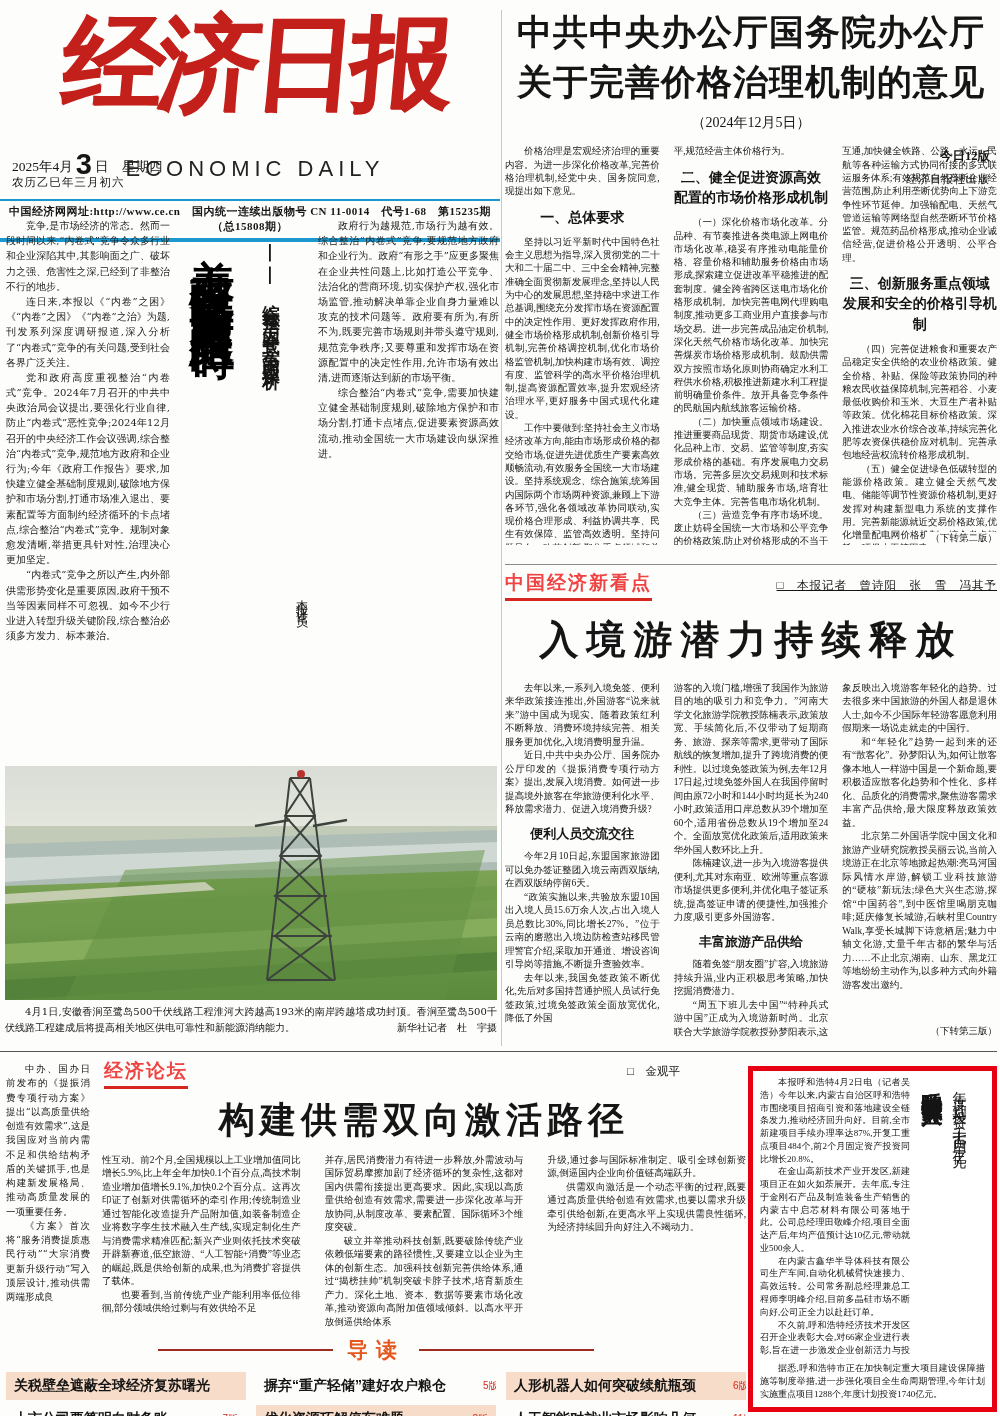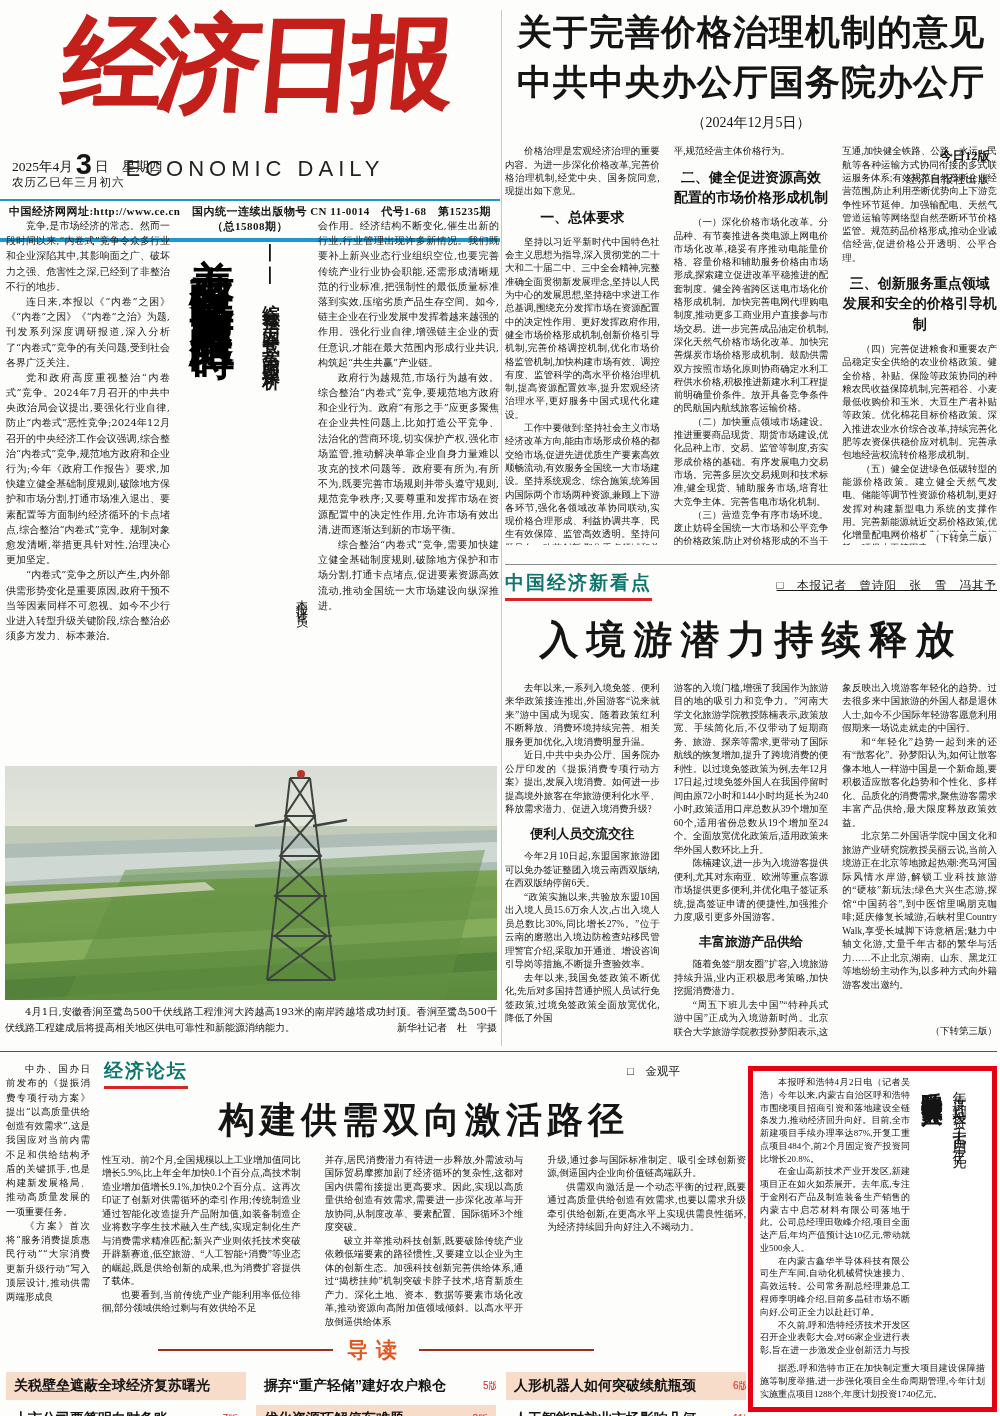--- a/index.html
+++ b/index.html
@@ -52,21 +52,21 @@
               font-size:12px; letter-spacing:4px; }
 
   
   .photo { position:absolute; left:5px; top:766px; width:492px; height:234px; overflow:hidden; }
   .caption { position:absolute; left:5px; top:1004px; width:492px; font-size:10px; line-height:1.55; text-align:justify;
              font-family:"DejaVu Serif",serif; }
   .caption .credit { float:right; padding-left:10px; }
 
   
   .inbound { position:absolute; left:505px; top:570px; width:492px; height:478px; }
-  .label-red { display:inline-block; color:#0f766e; font-family:"Liberation Sans",sans-serif; font-weight:900;
+  .label-red { display:inline-block; color:#ef4444; font-family:"Liberation Sans",sans-serif; font-weight:900;
                font-size:19px; letter-spacing:2px; border-bottom:3px solid #d6261f; padding-bottom:2px; }
   .inb-byline { position:absolute; right:0; top:8px; font-size:11.5px; letter-spacing:1px;text-decoration:underline; }
   .inb-headline { text-align:center; font-size:39px; font-weight:bold; letter-spacing:8px; margin-top:12px; white-space:nowrap; }
   .inb-cols { display:flex; gap:14px; margin-top:15px; height:356px; }
   .icol { flex:1; font-size:9.5px; line-height:1.42; text-align:justify; overflow:hidden; position:relative; }
   .icol p { text-indent:2em; }
   .sub-h { text-align:center; font-weight:bold; font-size:13px; margin:8px 0 7px; font-family:"Liberation Sans",sans-serif; text-indent:0 !important; }
 
   
   .forum { position:absolute; left:6px; top:1058px; width:740px; height:274px; }
@@ -121,22 +121,22 @@
     <div class="ed-pub">经济日报社出版</div>
     <div class="infobar">中国经济网网址:http://www.ce.cn　国内统一连续出版物号 CN 11-0014　代号1-68　第15235期（总15808期）</div>
   </div>
 
   <div class="vrule"></div>
   <div class="hrule-right"></div>
   <div class="hrule-bottom"></div>
 
   <div class="policy">
     <div class="policy-title">
+      <div>中共中央办公厅国务院办公厅</div>
       <div>关于完善价格治理机制的意见</div>
-      <div>中共中央办公厅国务院办公厅</div>
     </div>
     <div class="policy-date">（2024年12月5日）</div>
     <div class="policy-cols">
       <div class="pcol">
         <p>价格治理是宏观经济治理的重要内容。为进一步深化价格改革,完善价格治理机制,经党中央、国务院同意,现提出如下意见。</p>
         <div class="sec-h">一、总体要求</div>
         <p>坚持以习近平新时代中国特色社会主义思想为指导,深入贯彻党的二十大和二十届二中、三中全会精神,完整准确全面贯彻新发展理念,坚持以人民为中心的发展思想,坚持稳中求进工作总基调,围绕充分发挥市场在资源配置中的决定性作用、更好发挥政府作用,健全市场价格形成机制,创新价格引导机制,完善价格调控机制,优化市场价格监管机制,加快构建市场有效、调控有度、监管科学的高水平价格治理机制,提高资源配置效率,提升宏观经济治理水平,更好服务中国式现代化建设。</p>
         <p>工作中要做到:坚持社会主义市场经济改革方向,能由市场形成价格的都交给市场,促进先进优质生产要素高效顺畅流动,有效服务全国统一大市场建设。坚持系统观念、综合施策,统筹国内国际两个市场两种资源,兼顾上下游各环节,强化各领域改革协同联动,实现价格合理形成、利益协调共享、民生有效保障、监管高效透明。坚持问题导向、改革创新,聚焦重点领域和关键环节,有效破解价格治理难点堵点问题,使价格充分反映市场供求关系,增强价格反应灵活性。坚持依法治价,完善价格法律法规,提升价格治理科学化水</p>
       </div>
       <div class="pcol">
@@ -166,21 +166,20 @@
     <div class="c-col c-col1">
       <p>竞争,是市场经济的常态。然而一段时间以来,“内卷式”竞争令众多行业和企业深陷其中,其影响面之广、破坏力之强、危害性之深,已经到了非整治不行的地步。</p>
       <p>连日来,本报以《“内卷”之困》《“内卷”之因》《“内卷”之治》为题,刊发系列深度调研报道,深入分析了“内卷式”竞争的有关问题,受到社会各界广泛关注。</p>
       <p>党和政府高度重视整治“内卷式”竞争。2024年7月召开的中共中央政治局会议提出,要强化行业自律,防止“内卷式”恶性竞争;2024年12月召开的中央经济工作会议强调,综合整治“内卷式”竞争,规范地方政府和企业行为;今年《政府工作报告》要求,加快建立健全基础制度规则,破除地方保护和市场分割,打通市场准入退出、要素配置等方面制约经济循环的卡点堵点,综合整治“内卷式”竞争。规制对象愈发清晰,举措更具针对性,治理决心更加坚定。</p>
       <p>“内卷式”竞争之所以产生,内外部供需形势变化是重要原因,政府干预不当等因素同样不可忽视。如今不少行业进入转型升级关键阶段,综合整治必须多方发力、标本兼治。</p>
     </div>
     <div class="c-headline">着力破除高质量发展阻碍</div>
     <div class="c-subtitle">——综合整治『内卷式』竞争问题探析</div>
     <div class="c-byline">本报评论员</div>
     <div class="c-col c-col2">
-      <p style="text-indent:0">会作用。经济结构不断变化,催生出新的行业,行业管理出现许多新情况。我们既要补上新兴业态行业组织空位,也要完善传统产业行业协会职能,还需形成清晰规范的行业标准,把强制性的最低质量标准落到实效,压缩劣质产品生存空间。如今,链主企业在行业发展中发挥着越来越强的作用。强化行业自律,增强链主企业的责任意识,才能在最大范围内形成行业共识,构筑起“共生共赢”产业链。</p>
       <p>政府行为越规范,市场行为越有效。综合整治“内卷式”竞争,要规范地方政府和企业行为。政府“有形之手”应更多聚焦在企业共性问题上,比如打造公平竞争、法治化的营商环境,切实保护产权,强化市场监管,推动解决单靠企业自身力量难以攻克的技术问题等。政府要有所为,有所不为,既要完善市场规则并带头遵守规则,规范竞争秩序;又要尊重和发挥市场在资源配置中的决定性作用,允许市场有效出清,进而逐渐达到新的市场平衡。</p>
       <p>综合整治“内卷式”竞争,需要加快建立健全基础制度规则,破除地方保护和市场分割,打通卡点堵点,促进要素资源高效流动,推动全国统一大市场建设向纵深推进。</p>
     </div>
   </div>
 
   <div class="photo">
     <svg width="492" height="234" viewBox="0 0 492 234" xmlns="http://www.w3.org/2000/svg">
       <defs>
         <linearGradient id="sky" x1="0" y1="0" x2="0" y2="1">
           <stop offset="0" stop-color="#d9ddd6"></stop>

